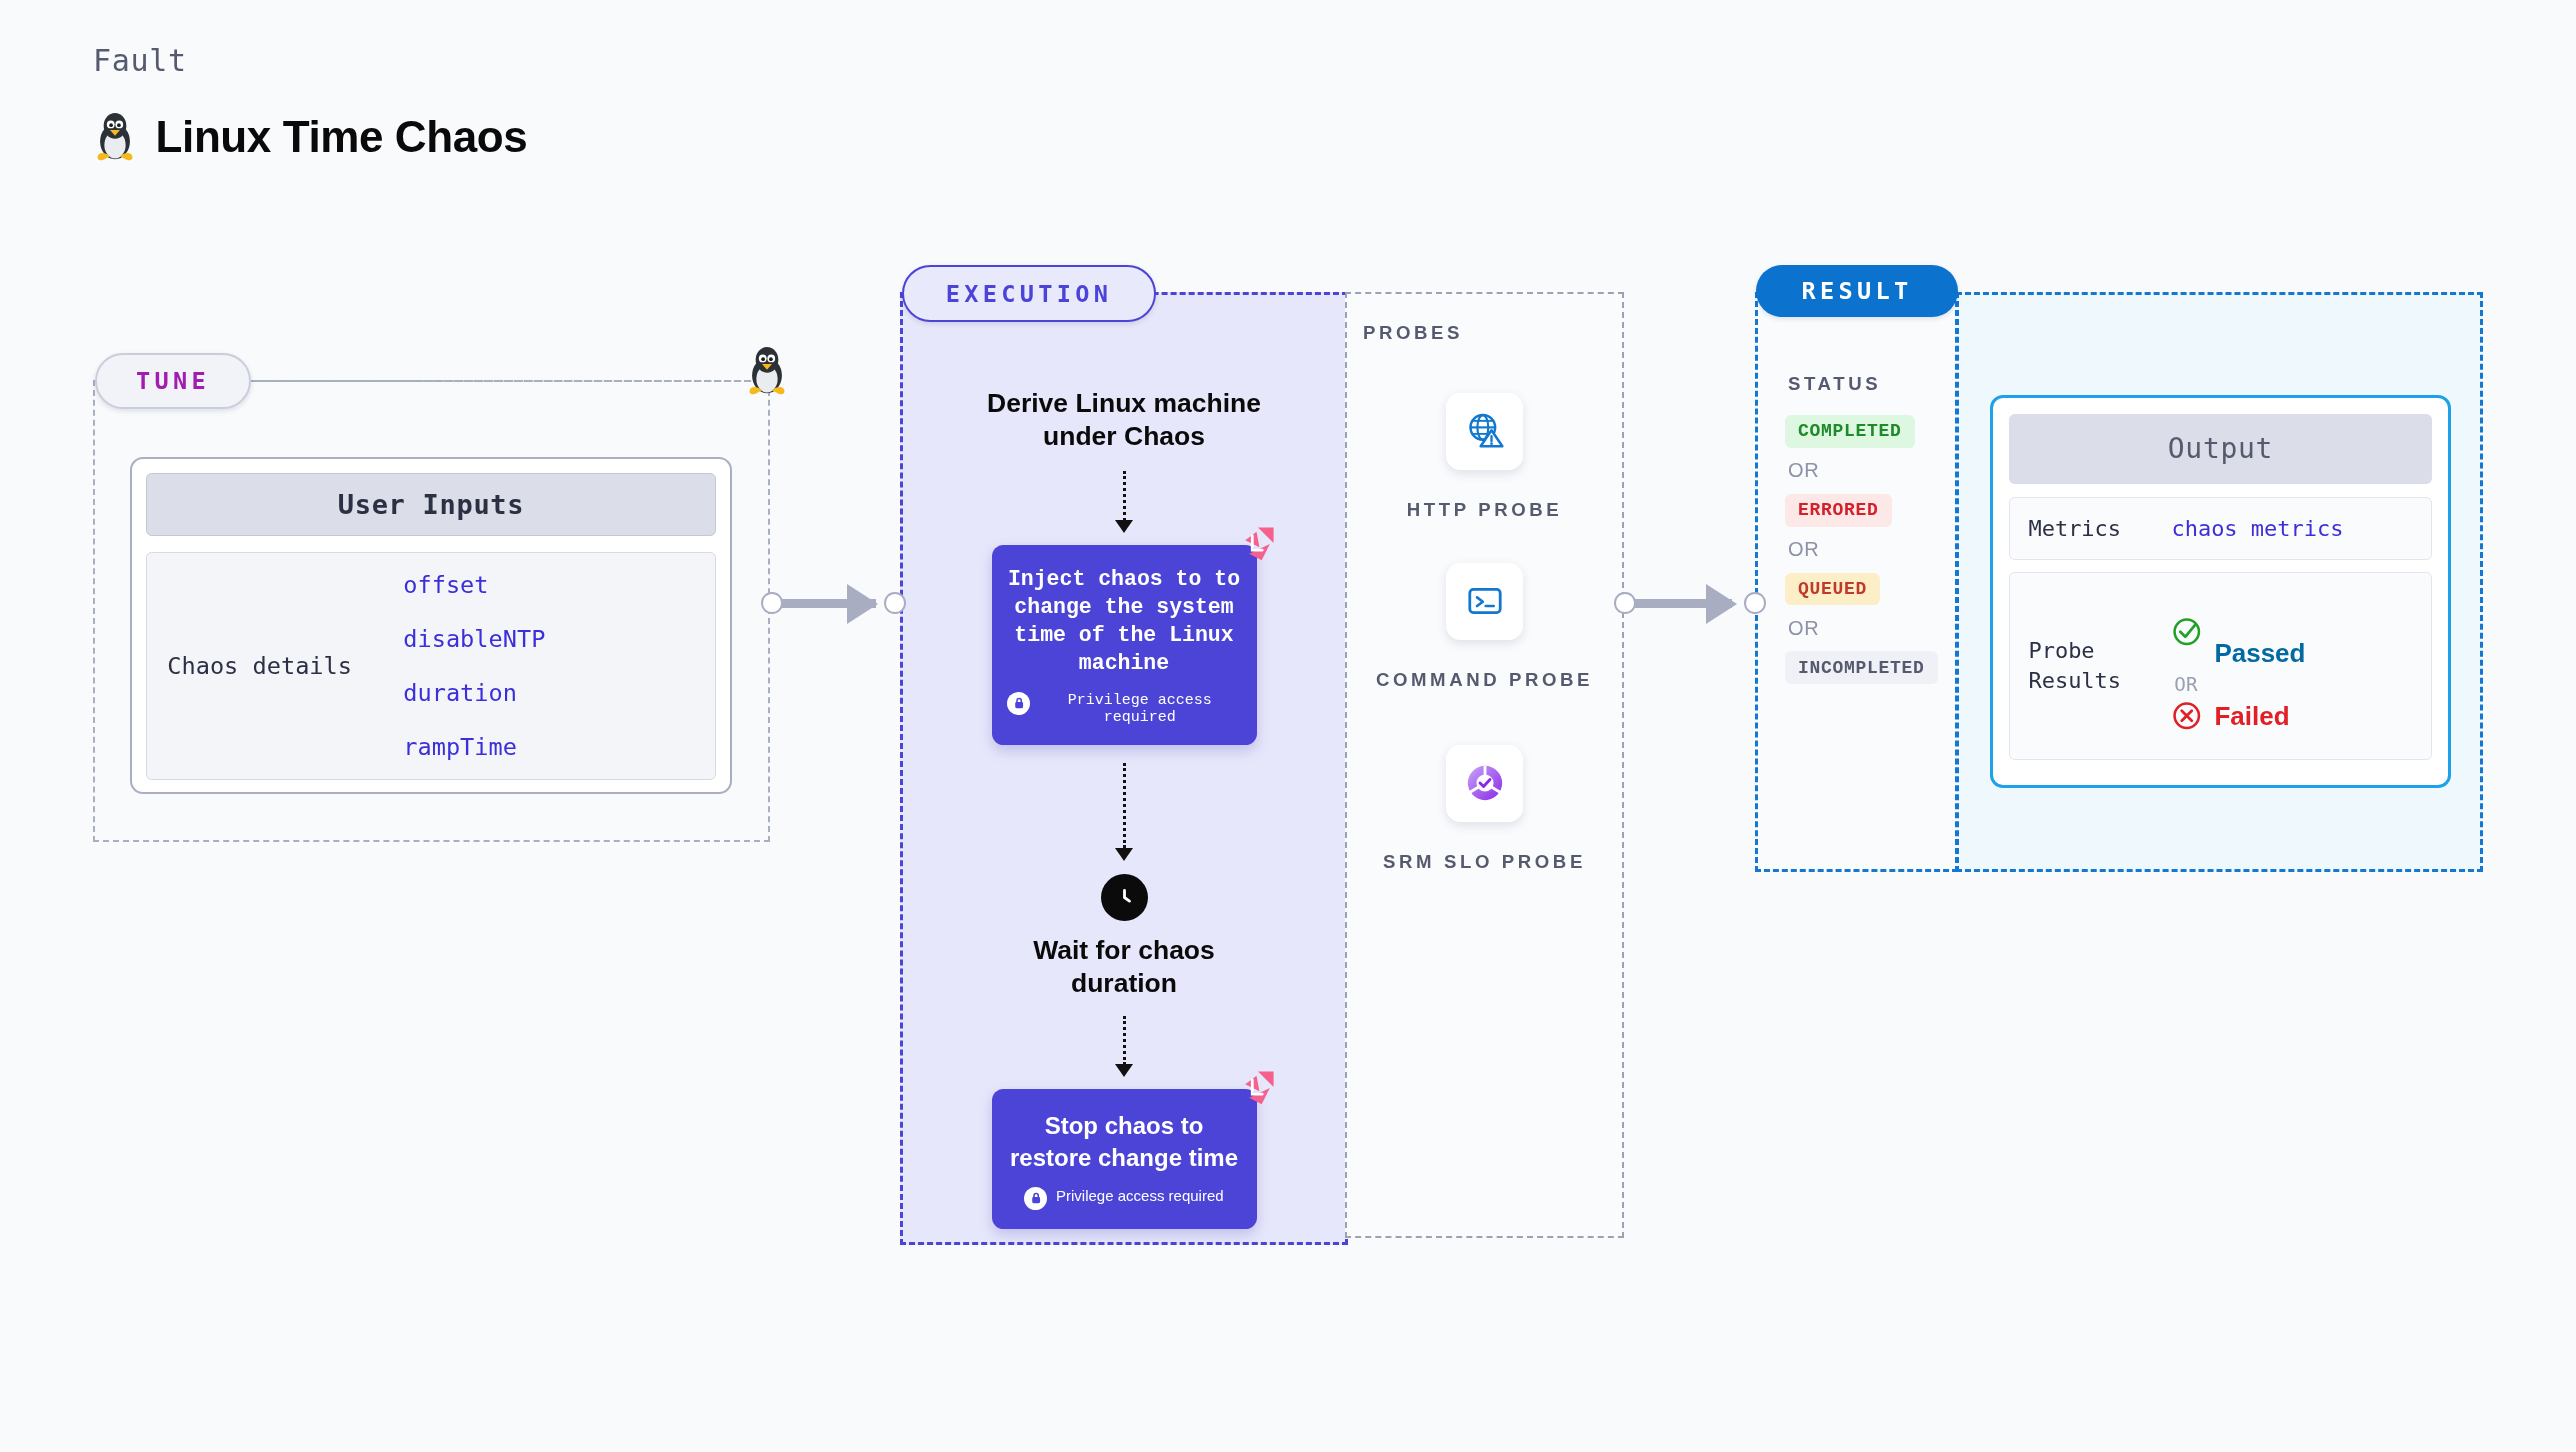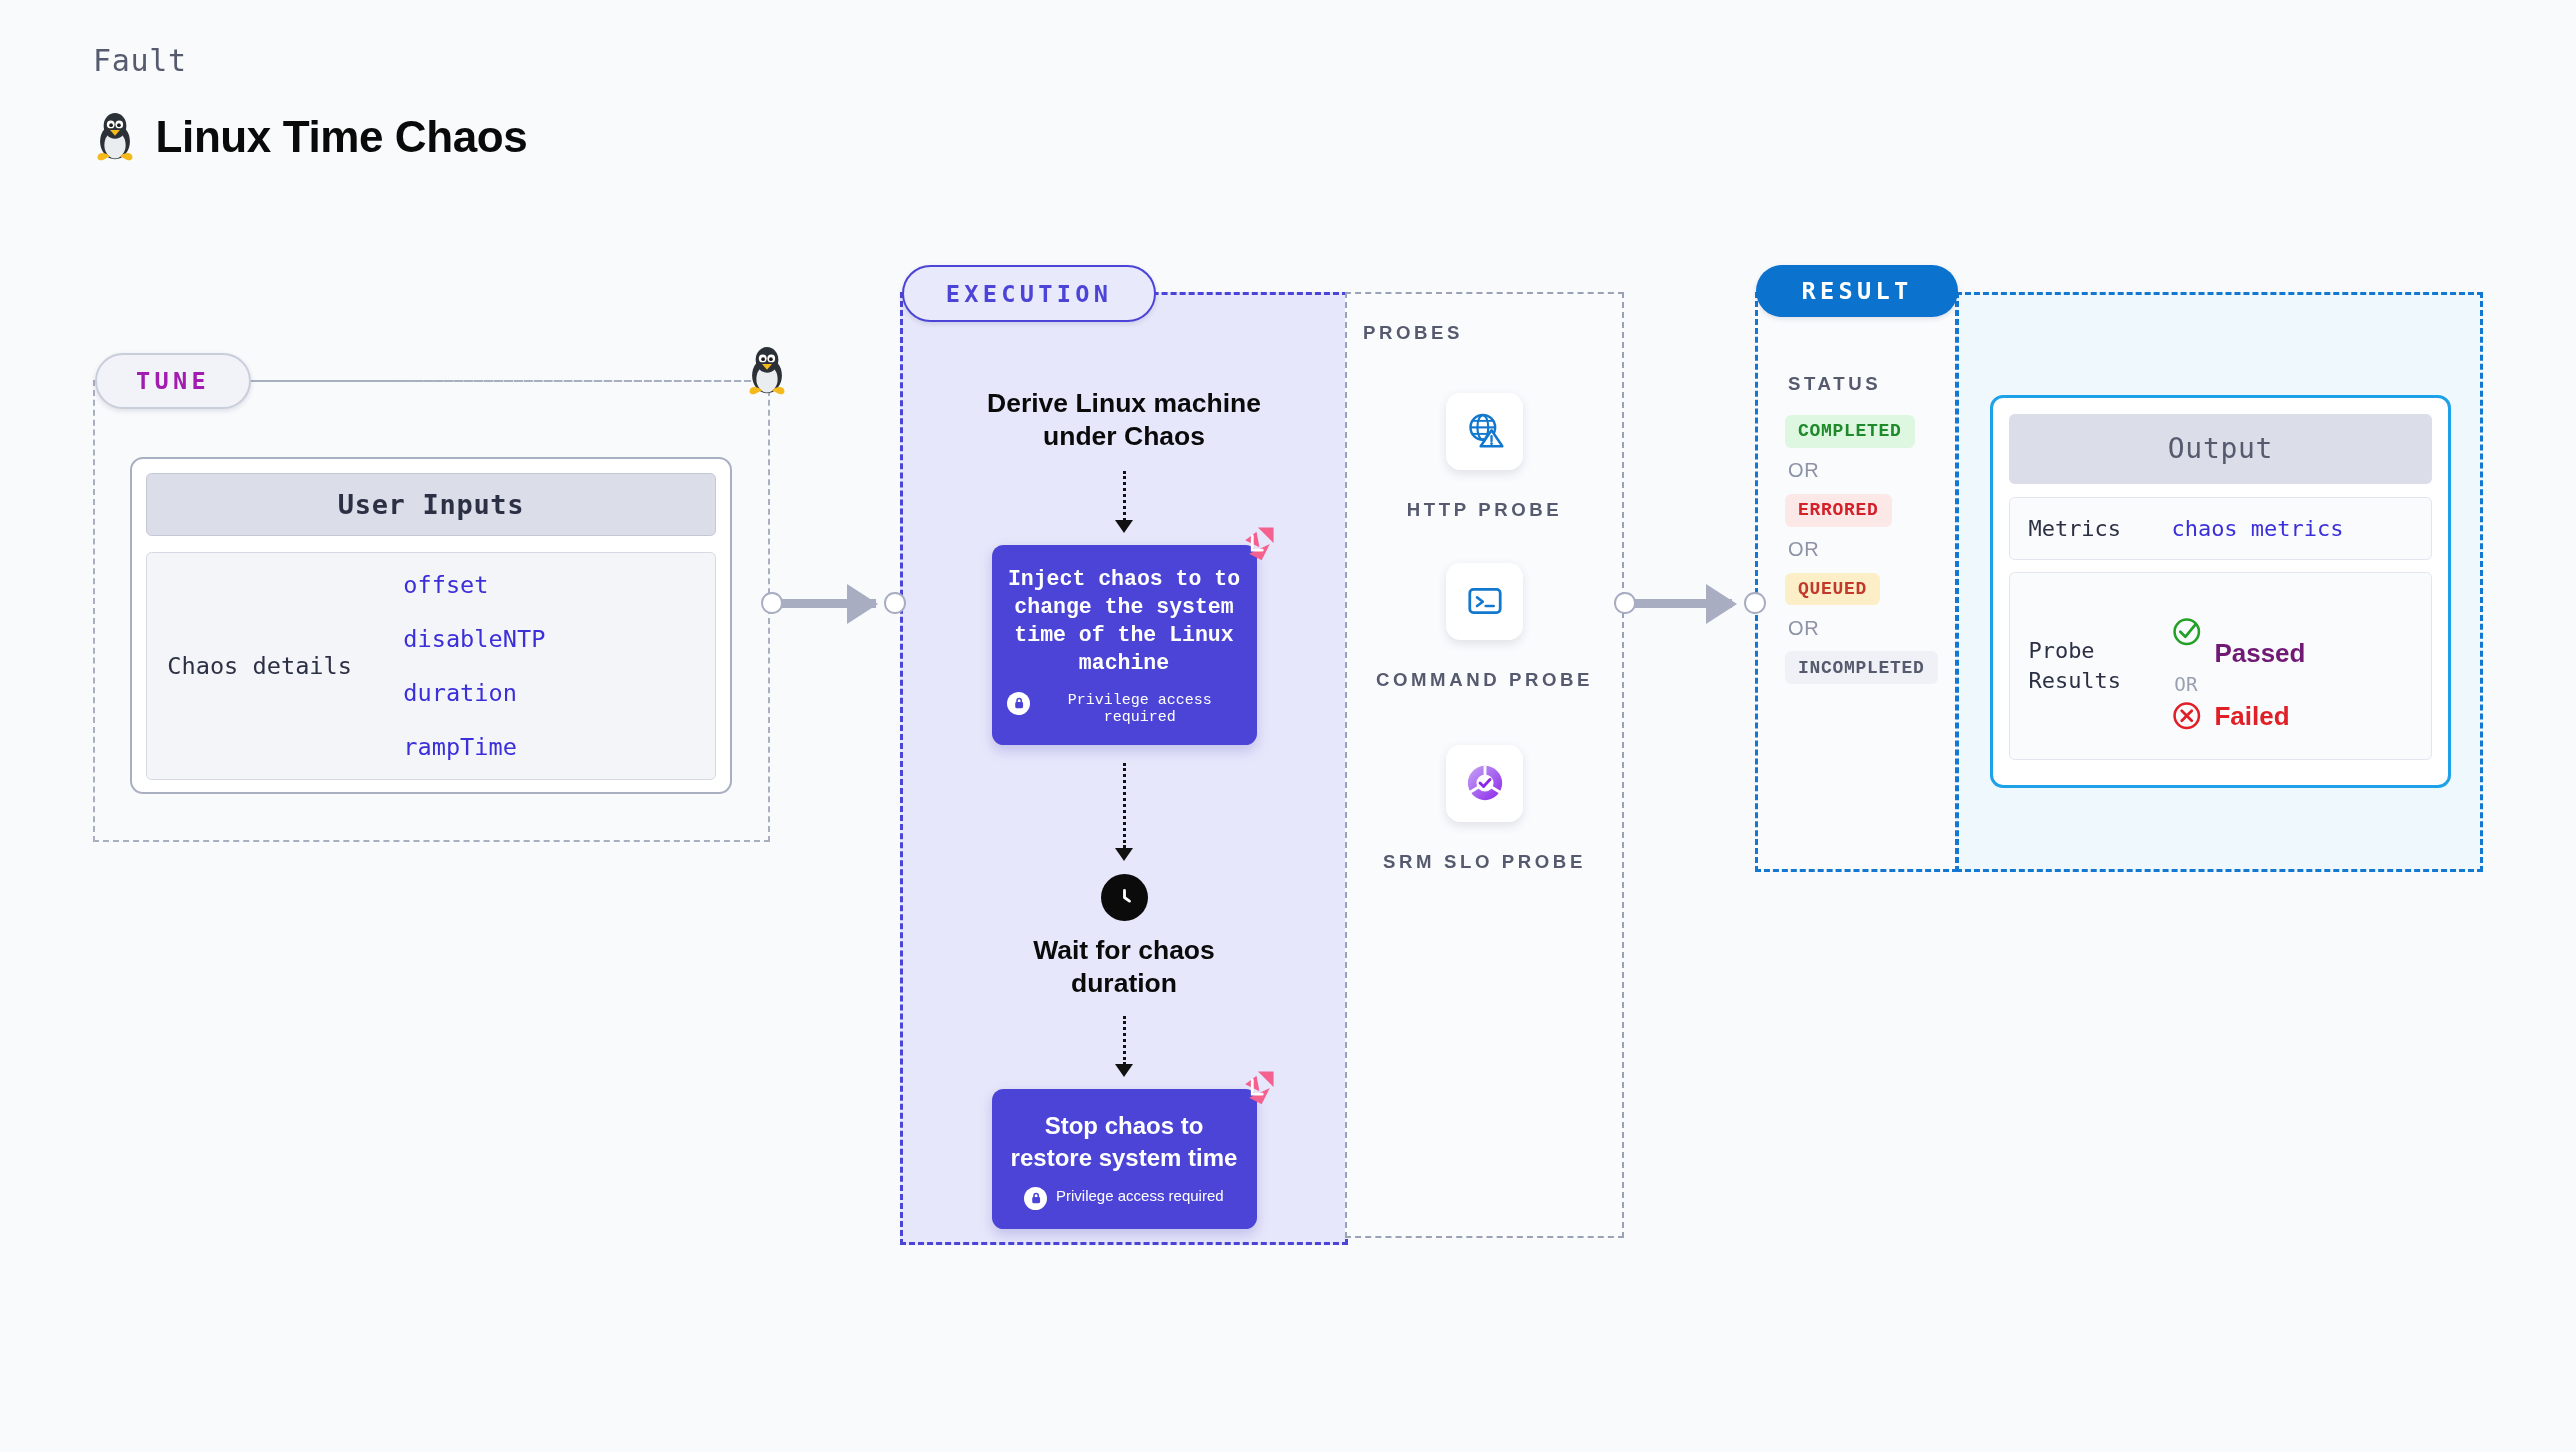--- a/index.html
+++ b/index.html
@@ -412,21 +412,21 @@
 
     <div class="chaos-card big" style="margin-top:11.5px;">
       <span class="corner-mark">
         <svg width="44" height="44" viewBox="0 0 62 62">
           <path d="M38 2 L60 2 L60 24 Z" fill="#F4618F"></path>
           <path d="M58 30 L40 48 L26 34 Z" fill="#F4618F" transform="rotate(-18 42 38)"></path>
           <path d="M20 20 L36 8 L40 30 Z" fill="#F4618F"></path>
           <path d="M30 14 L30 34 L44 34" stroke="#FFFFFF" stroke-width="4" fill="none" stroke-linecap="round"></path>
         </svg>
       </span>
-      <div class="card-title">Stop chaos to restore system time</div>
+      <div class="card-title">Stop chaos to restore change time</div>
       <div class="privilege-row">
         <span class="lock-badge">
           <svg width="14.3" height="14.3" viewBox="0 0 20 20">
             <rect x="4.5" y="8.5" width="11" height="8.5" rx="2" fill="#4B44D6"></rect>
             <path d="M7 9 V6.5 a3 3 0 0 1 6 0 V9" stroke="#4B44D6" stroke-width="2.2" fill="none"></path>
           </svg>
         </span>
         <span>Privilege access required</span>
       </div>
     </div>
@@ -516,21 +516,21 @@
     <div class="output-row" id="probe-results-row">
       <div class="row-label">Probe Results</div>
       <div id="probe-results-values">
         <div class="result-line">
           <span>
             <svg width="31.5" height="31.5" viewBox="0 0 44 44">
               <circle cx="22" cy="22" r="17" fill="none" stroke="#22A028" stroke-width="3.6"></circle>
               <path d="M13 22 L20 29 L34 12" stroke="#22A028" stroke-width="3.8" fill="none" stroke-linecap="round" stroke-linejoin="round"></path>
             </svg>
           </span>
-          <span class="txt" style="color:#701a75;margin-top:40px;">Passed</span>
+          <span class="txt" style="color:#0369a1;margin-top:40px;">Passed</span>
         </div>
         <div class="result-or">OR</div>
         <div class="result-line">
           <span>
             <svg width="31.5" height="31.5" viewBox="0 0 44 44">
               <circle cx="22" cy="22" r="17" fill="none" stroke="#E01F26" stroke-width="3.6"></circle>
               <path d="M15 15 L29 29 M29 15 L15 29" stroke="#E01F26" stroke-width="3.8" stroke-linecap="round"></path>
             </svg>
           </span>
           <span class="txt" style="color:#E01F26;">Failed</span>

